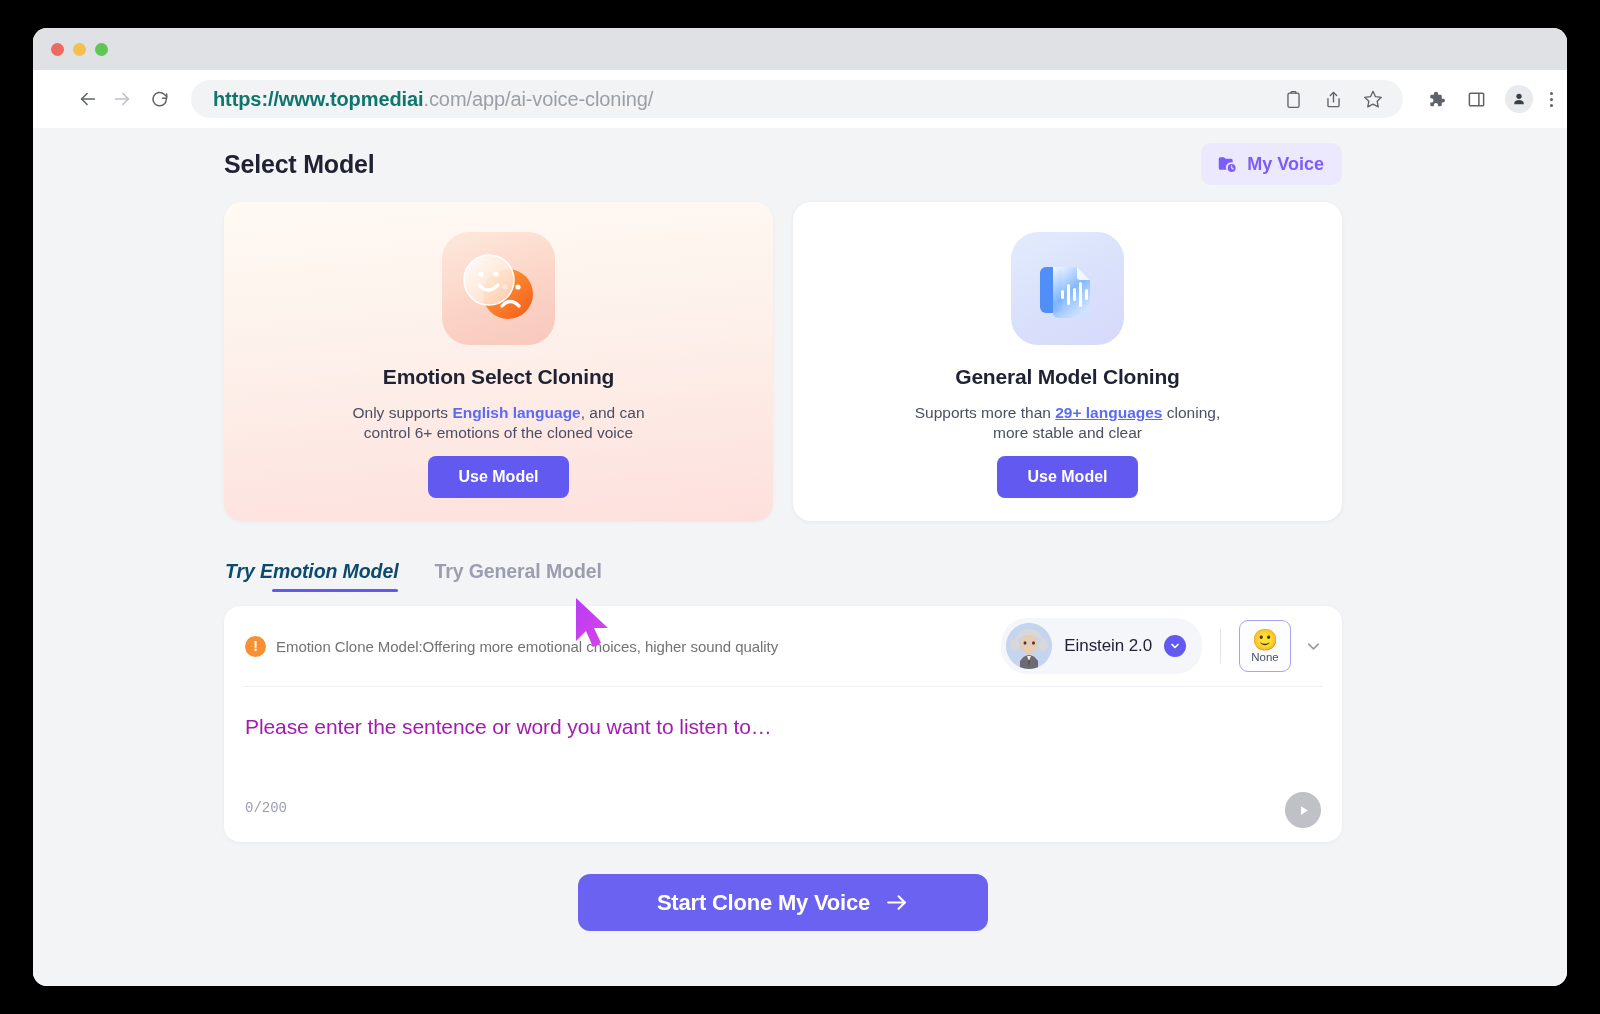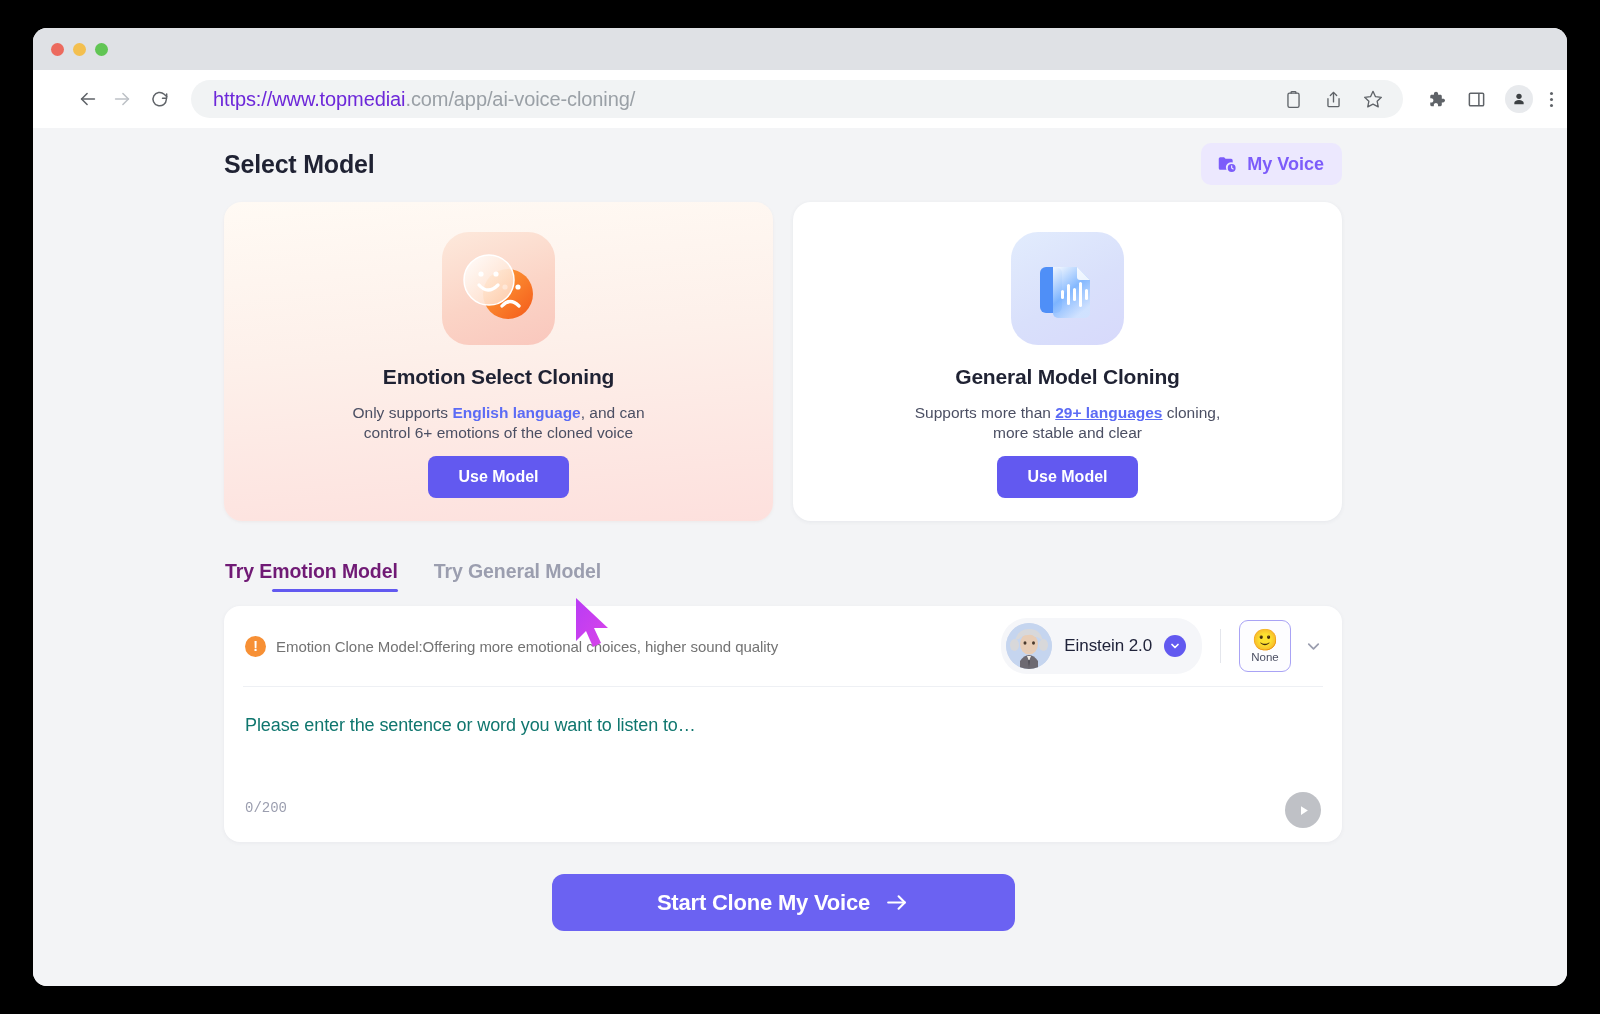--- a/index.html
+++ b/index.html
@@ -73,21 +73,21 @@
     padding: 0 10px 0 22px;
     position: relative;
   }
   .url-text {
     font-size: 20px;
     color: #9aa0a6;
     letter-spacing: -0.1px;
     white-space: nowrap;
     font-family: "Liberation Sans", sans-serif;
   }
-  .url-text .strong { color: #6d28d9; font-weight: 400; }
+  .url-text .strong { color: #0f766e; font-weight: 700; }
   .omni-icons {
     margin-left: auto;
     display: flex;
     align-items: center;
     gap: 16px;
     padding-right: 8px;
   }
   .omni-icons .tb-icon { color: #5f6368; }
   .tb-icon {
     width: 24px; height: 24px;
@@ -240,21 +240,21 @@
   }
   .tab {
     font-size: 19.5px;
     font-weight: 700;
     color: #9b9eaf;
     padding-bottom: 9px;
     position: relative;
     cursor: pointer;
     letter-spacing: -0.1px;
   }
-  .tab.active { color: #701a75; }
+  .tab.active { color: #0c4a6e; font-style: italic; }
   .tab.active::after {
     content: "";
     position: absolute;
     left: 47px;
     right: 0;
     bottom: 0;
     height: 3.5px;
     border-radius: 2px;
     background: #6259f0;
   }
@@ -358,22 +358,22 @@
     display: flex; align-items: center;
     cursor: pointer;
   }
 
   .text-area-zone {
     position: relative;
     height: 155px;
     padding-top: 28px;
   }
   .placeholder {
-    font-size: 18px;
-    color: #0f766e;
+    font-size: 21px;
+    color: #a21caf;
     padding-left: 2px;
     letter-spacing: -0.1px;
   }
   .char-count {
     position: absolute;
     left: 2px;
     bottom: 26px;
     font-size: 14px;
     color: #9b9eaf;
     font-family: Liberation Mono, monospace;
@@ -393,21 +393,21 @@
   .cta-row {
     margin-top: 32px;
     display: flex;
     justify-content: center;
   }
   .cta-btn {
     background: #6b62f2;
     color: #ffffff;
     border: none;
     border-radius: 12px;
-    width: 463px;
+    width: 410px;
     height: 57px;
     font-size: 22px;
     font-weight: 700;
     letter-spacing: -0.2px;
     display: flex;
     align-items: center;
     justify-content: center;
     gap: 14px;
     cursor: pointer;
     font-family: "Liberation Sans", sans-serif;

